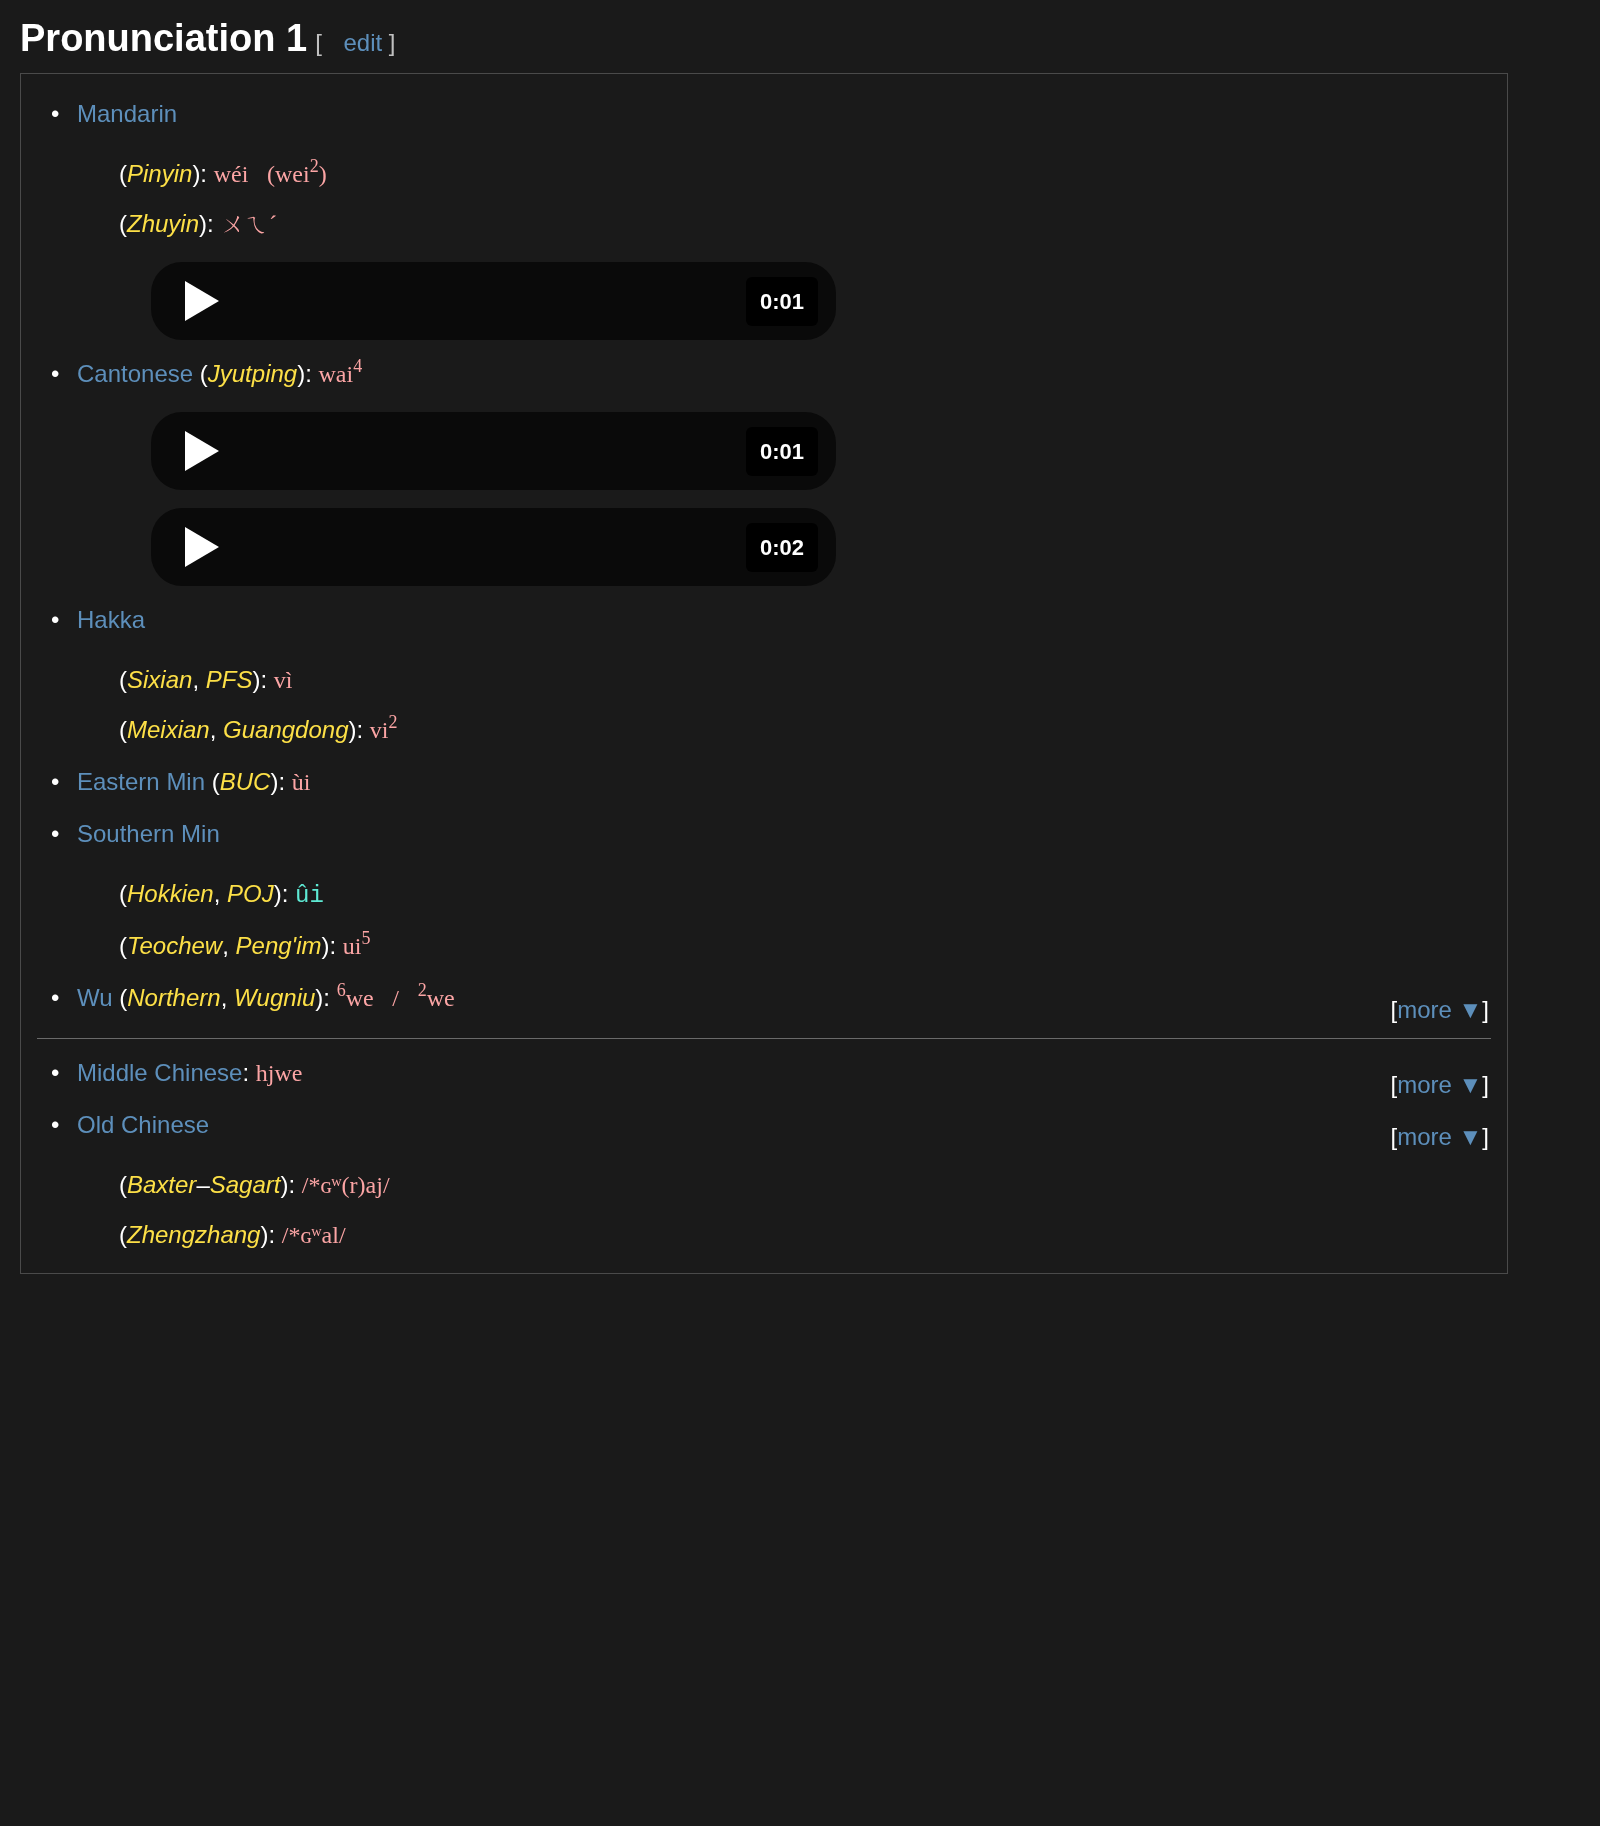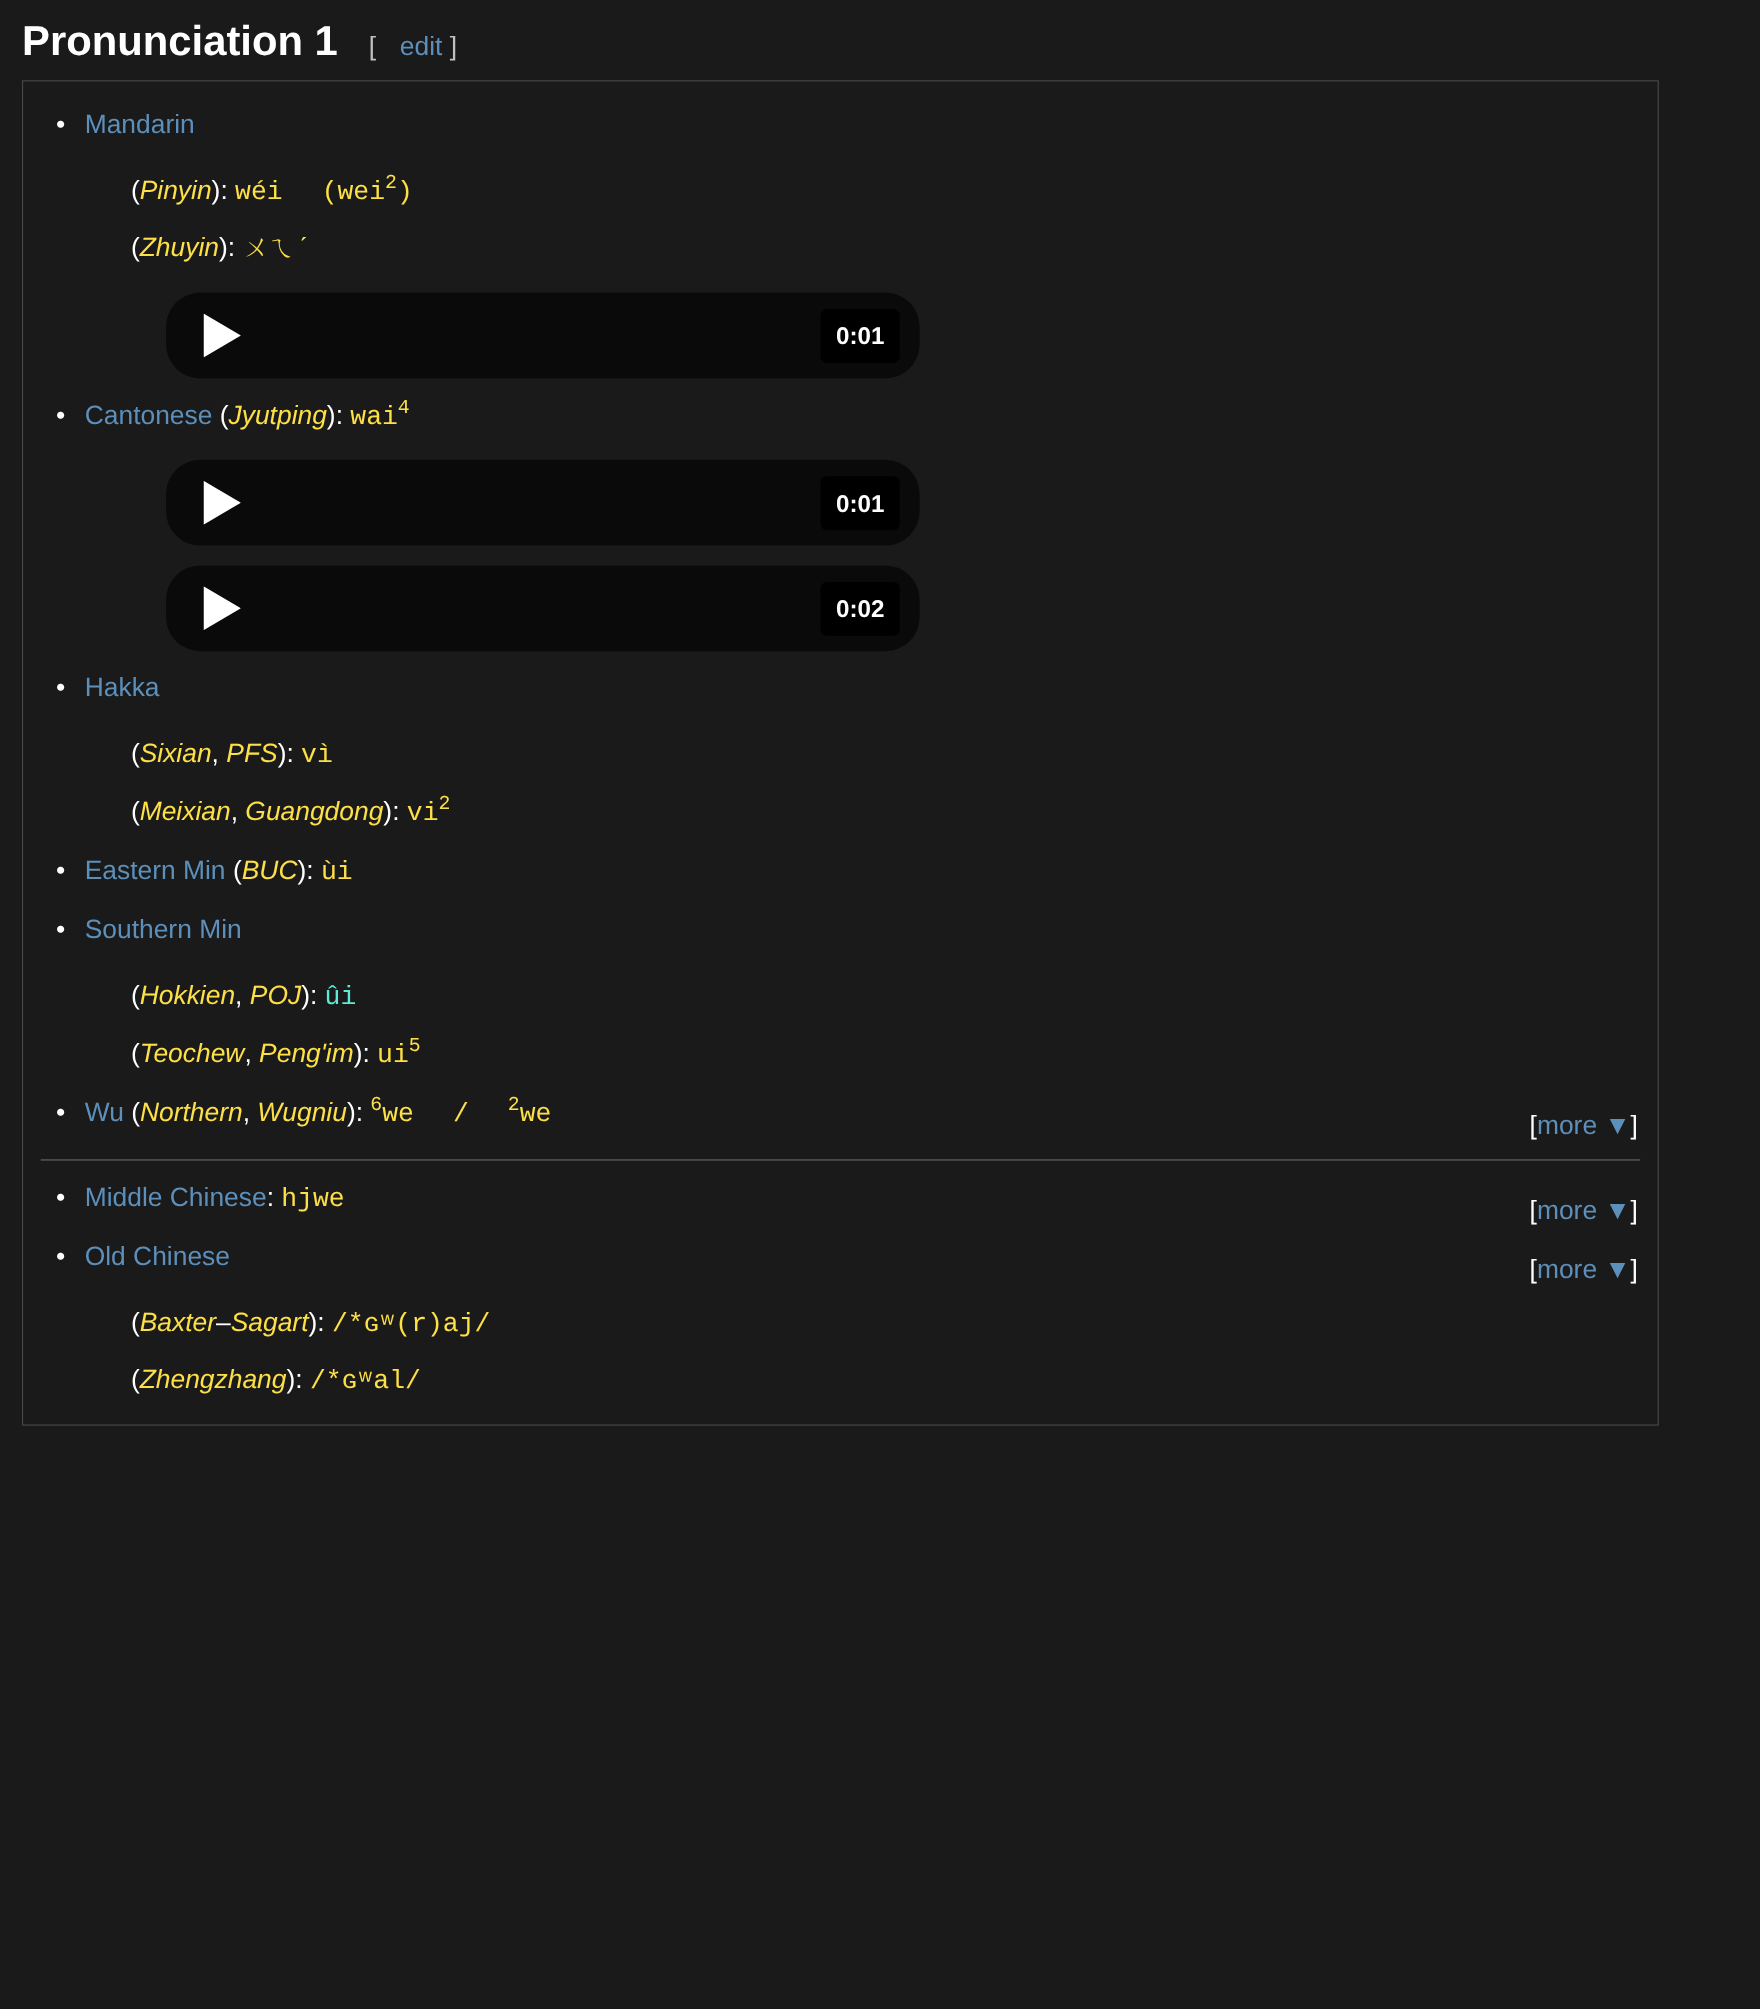--- a/index.html
+++ b/index.html
@@ -12,21 +12,21 @@
     line-height: 1.5;
   }
   .page {
     width: 1600px;
     padding: 10px 20px 20px 20px;
     box-sizing: border-box;
   }
   .heading-line {
     display: flex;
     align-items: baseline;
-    gap: 28px;
+    gap: 8px;
     margin-bottom: 6px;
   }
   h2.section-title {
     color: #ffffff;
     font-weight: bold;
     font-size: 38px;
     margin: 0;
   }
   .edit-group {
     font-size: 24px;
@@ -64,21 +64,21 @@
   .lang-link {
     color: #5d8fbb;
     cursor: pointer;
   }
   .italic-link {
     color: #fde047;
     font-style: italic;
     cursor: pointer;
   }
   .white { color: #ffffff; }
-  .mono { font-family: Liberation Mono, monospace; color: #fde047; }
+  .mono { font-family: Liberation Serif, serif; color: #fca5a5; }
   .super { font-size: 0.75em; position: relative; top: -0.55em; }
   .red { color: #5eead4; font-family: Liberation Mono, monospace; }
   ul.inner {
     list-style: none;
     margin: 0;
     padding: 10px 0 0 42px;
   }
   ul.inner > li {
     margin-top: 14px;
   }

